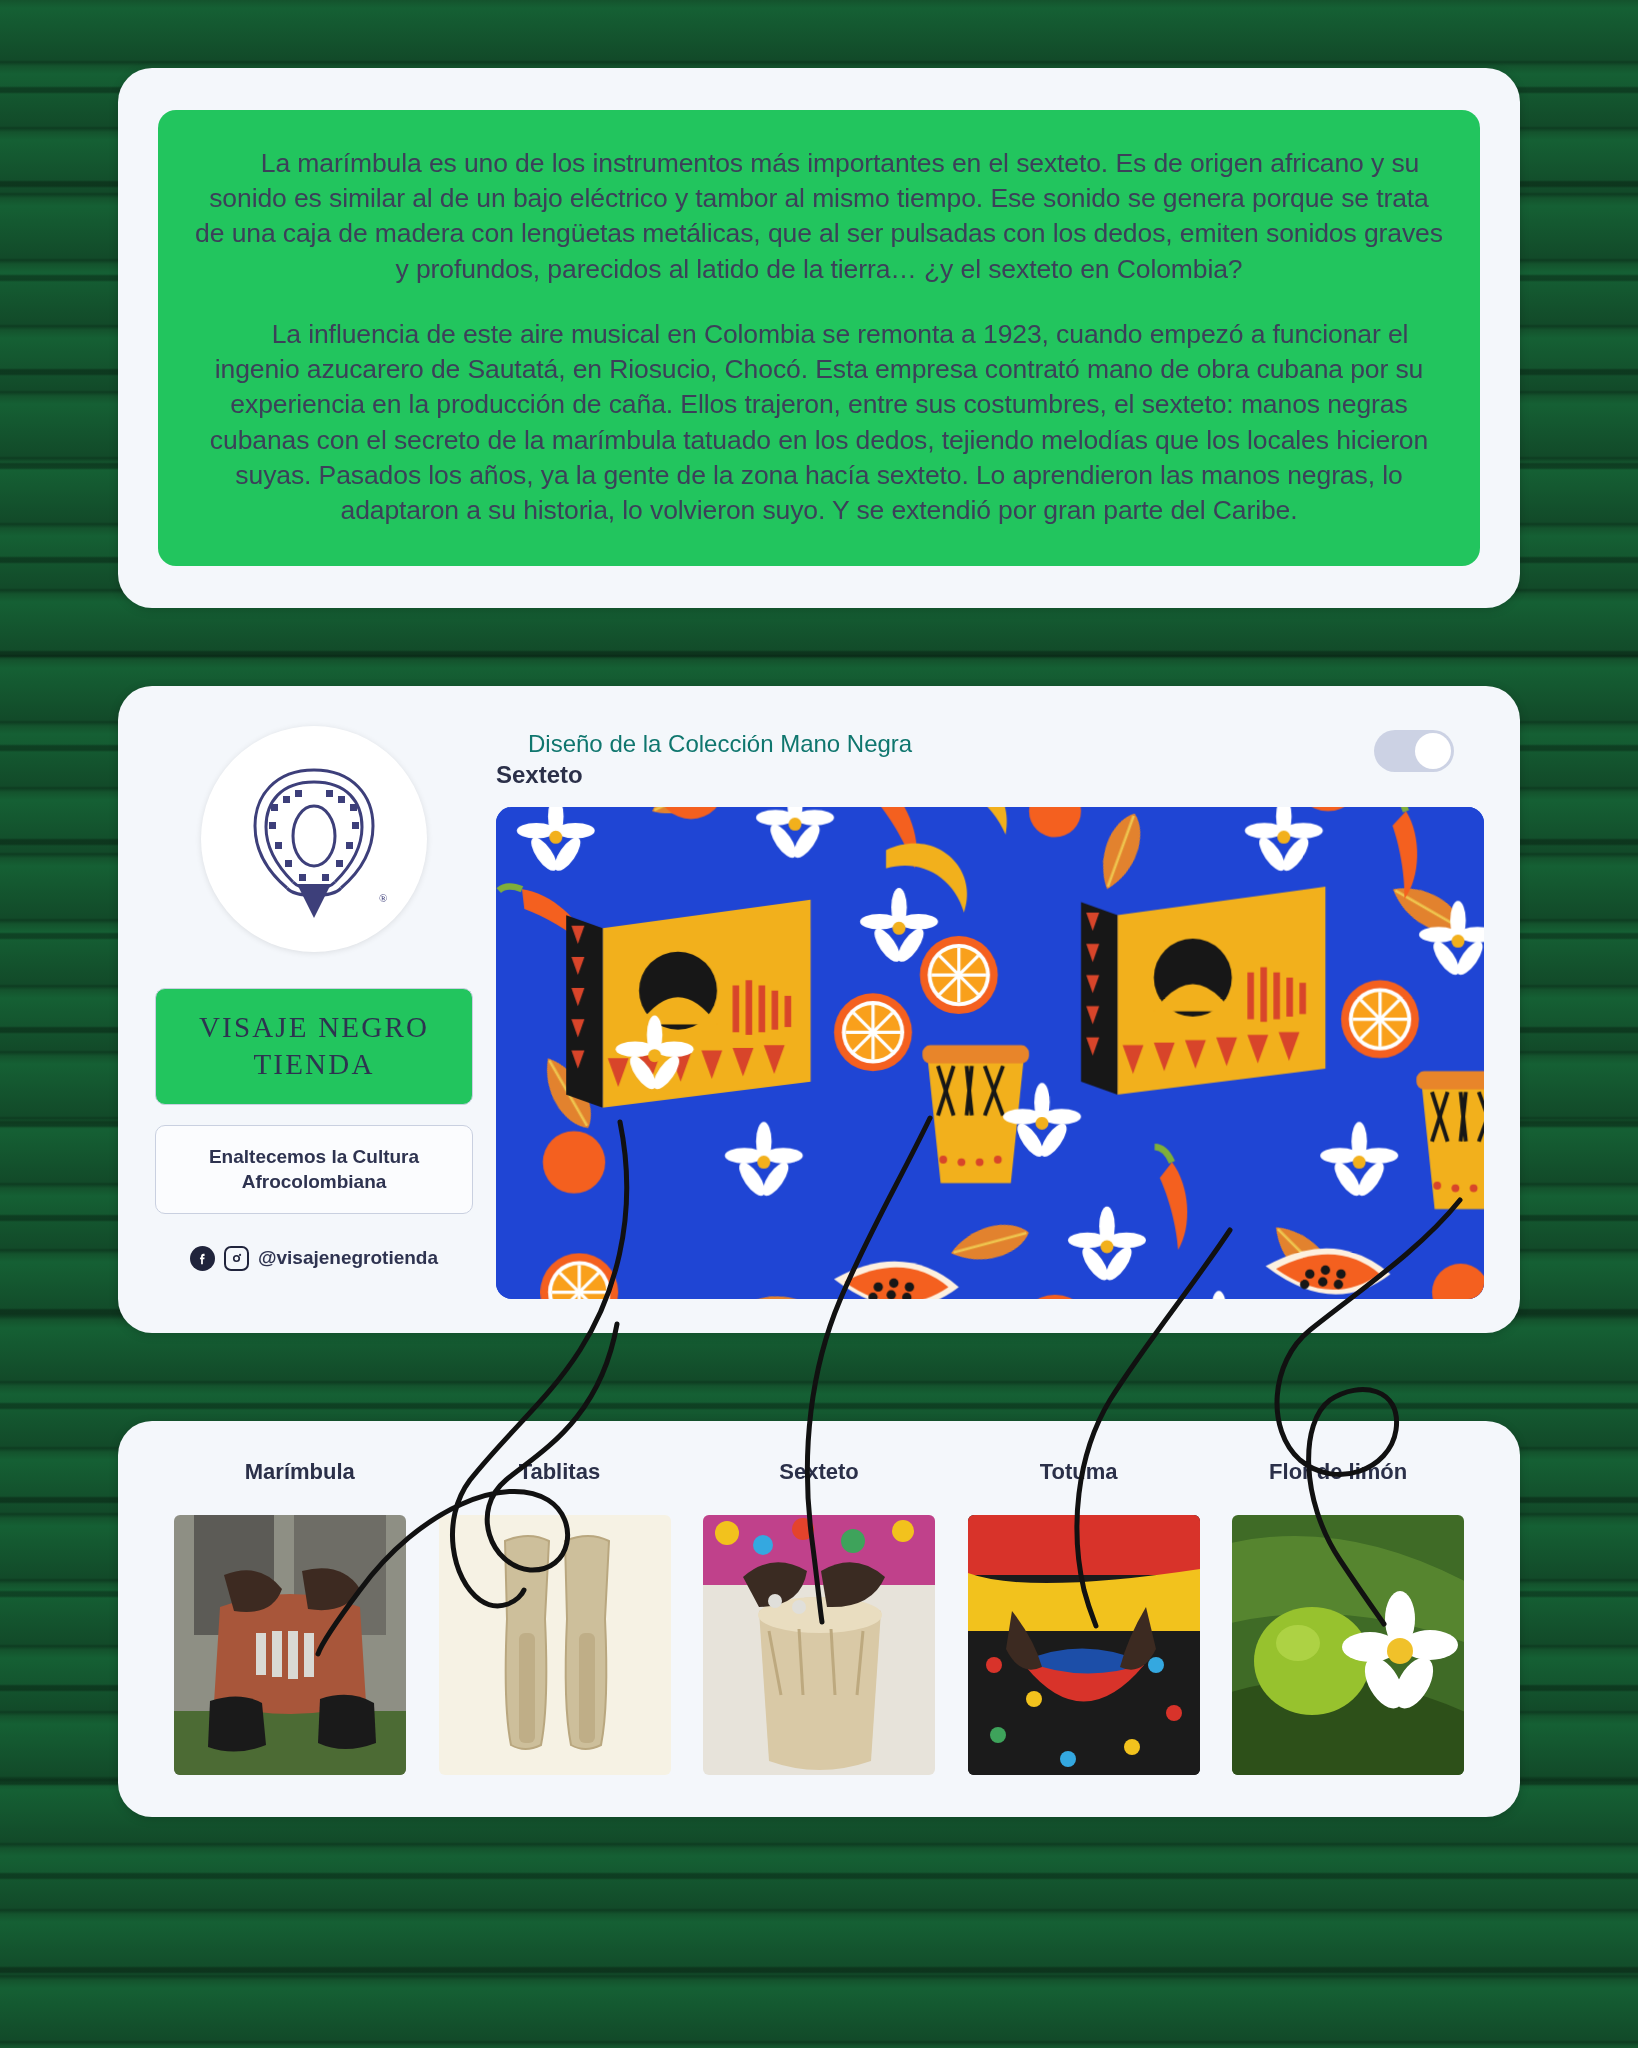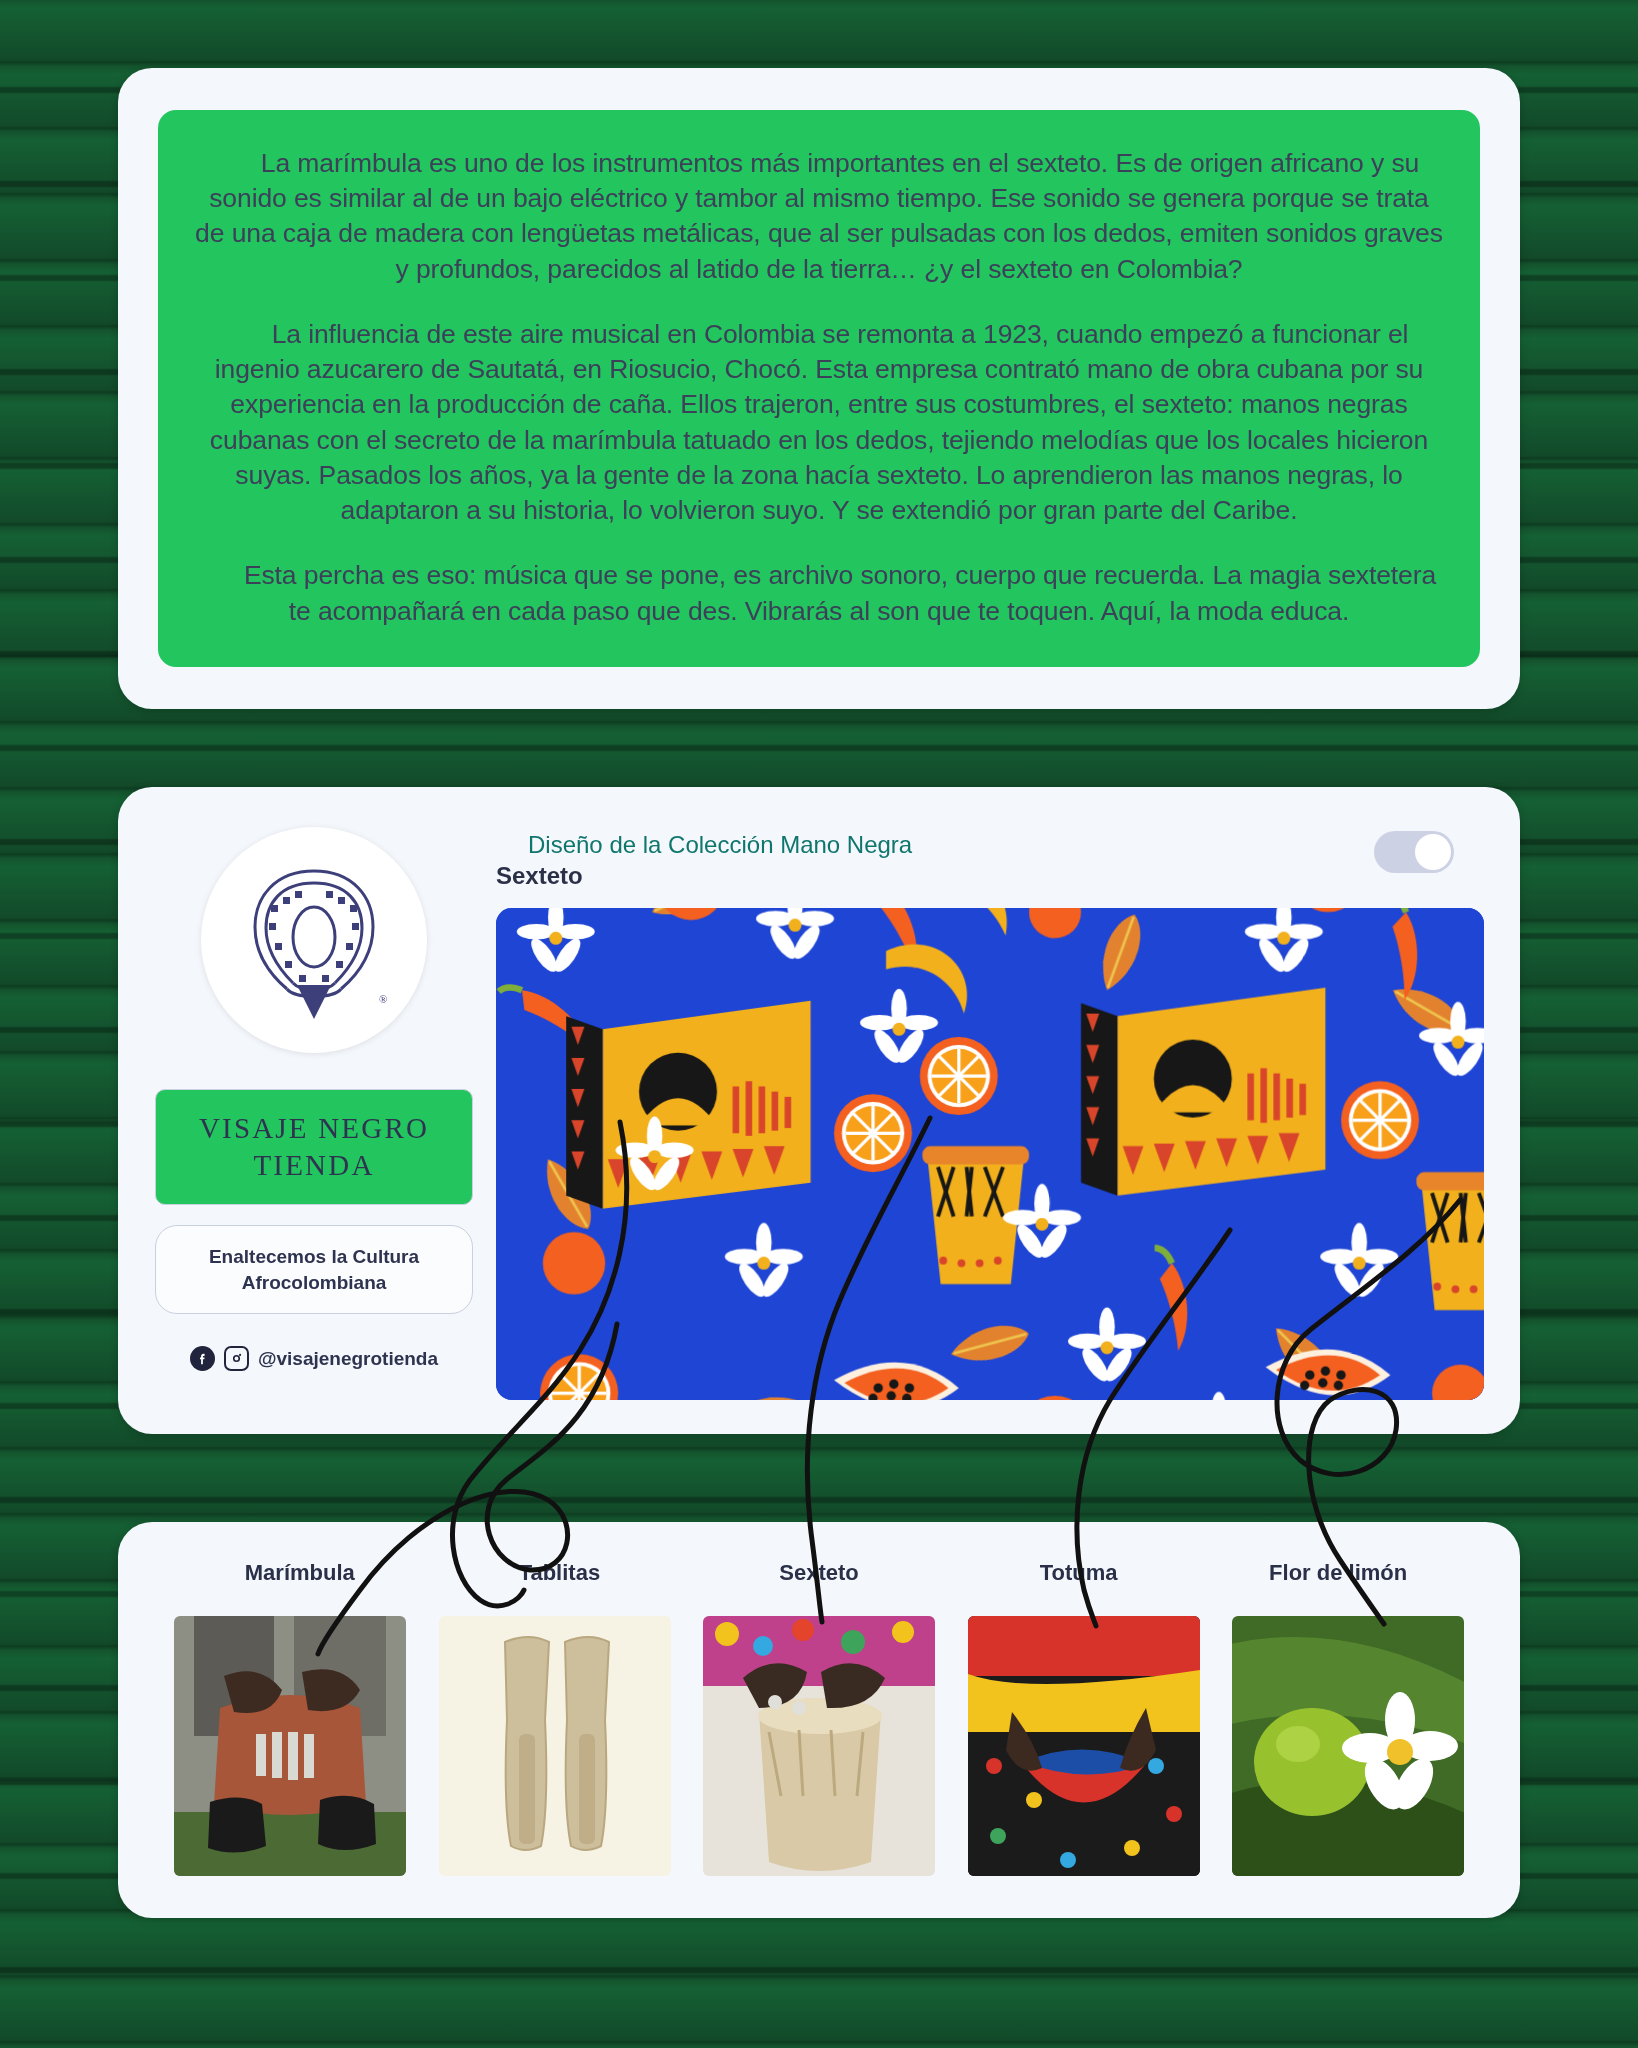--- a/index.html
+++ b/index.html
@@ -112,21 +112,21 @@
     font-family: "Liberation Serif", serif;
     font-size: 29px;
     letter-spacing: 2.2px;
     color: #2e3350;
     line-height: 1.28;
   }
   .tag-box {
     margin-top: 20px;
     width: 318px;
     border: 1.5px solid #c9d0e0;
-    border-radius: 22px;
+    border-radius: 10px;
     background: #fbfcfe;
     padding: 18px 10px;
     text-align: center;
   }
   .tag-text {
     font-size: 19px;
     font-weight: bold;
     color: #2e3350;
     line-height: 1.35;
   }
@@ -245,21 +245,20 @@
 <body>
 
 <div class="wood-bg"></div>
 
 <div class="page">
 
   <section class="card text-card">
     <div class="text-inner">
       <p class="para">La marímbula es uno de los instrumentos más importantes en el sexteto. Es de origen africano y su sonido es similar al de un bajo eléctrico y tambor al mismo tiempo. Ese sonido se genera porque se trata de una caja de madera con lengüetas metálicas, que al ser pulsadas con los dedos, emiten sonidos graves y profundos, parecidos al latido de la tierra… ¿y el sexteto en Colombia?</p>
       <p class="para">La influencia de este aire musical en Colombia se remonta a 1923, cuando empezó a funcionar el ingenio azucarero de Sautatá, en Riosucio, Chocó. Esta empresa contrató mano de obra cubana por su experiencia en la producción de caña. Ellos trajeron, entre sus costumbres, el sexteto: manos negras cubanas con el secreto de la marímbula tatuado en los dedos, tejiendo melodías que los locales hicieron suyas. Pasados los años, ya la gente de la zona hacía sexteto. Lo aprendieron las manos negras, lo adaptaron a su historia, lo volvieron suyo. Y se extendió por gran parte del Caribe.</p>
-      <p class="para">Esta percha es eso: música que se pone, es archivo sonoro, cuerpo que recuerda. La magia sextetera te acompañará en cada paso que des. Vibrarás al son que te toquen. Aquí, la moda educa.</p>
     </div>
   </section>
 
   <section class="card product-card">
 
     <div class="brand-col">
 
       <div class="logo-circle">
         <span>
           <svg width="170" height="170" viewBox="0 0 170 170" aria-hidden="true">

